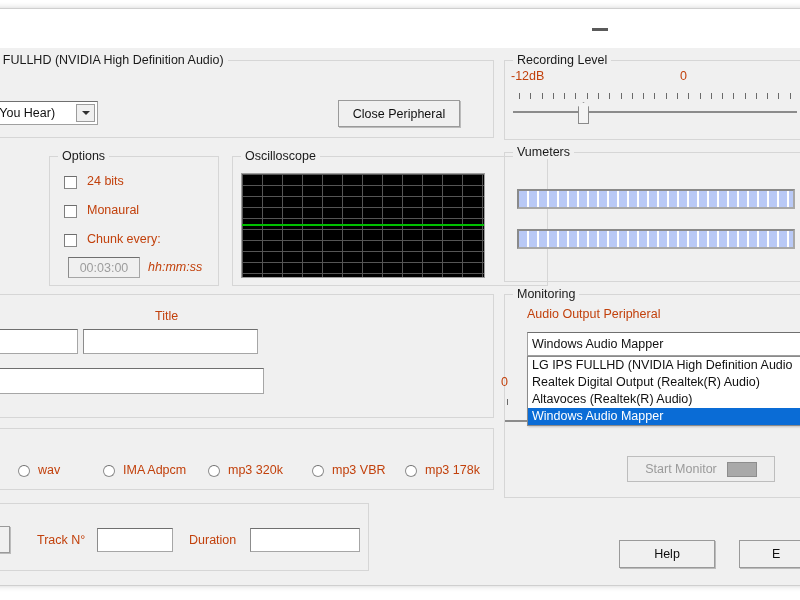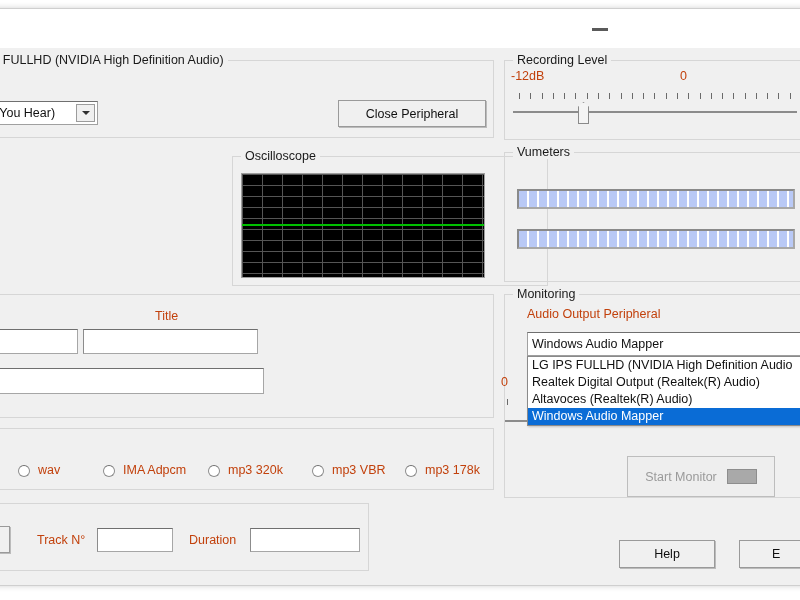--- a/index.html
+++ b/index.html
@@ -277,25 +277,42 @@
       <div class="gb" style="left:8px; top:12px; width:705px; height:78px;">
         <div class="gb-title">t Peripheral: Loopback from LG IPS FULLHD (NVIDIA High Definition Audio)</div>
 
         <div class="combo" style="left:10px; top:40px; width:298px; height:24px;">
           <span>from Windows Mixer Output (What You Hear)</span>
           <span class="arrowbox">
             <span class="caret"></span>
           </span>
         </div>
 
-        <div class="btn" style="left:548px; top:39px; width:148px; height:27px;">
+        <div class="btn" style="left:548px; top:39px; width:122px; height:27px;">
           <span>Close Peripheral</span>
         </div>
       </div>
 
+      <div class="gb" style="left:268px; top:108px; width:170px; height:130px;">
+        <div class="gb-title">Options</div>
+
+        <div class="cbx" style="left:14px; top:19px;"></div>
+        <div class="lbl" style="left:37px; top:17px;">24 bits</div>
+
+        <div class="cbx" style="left:14px; top:48px;"></div>
+        <div class="lbl" style="left:37px; top:46px;">Monaural</div>
+
+        <div class="cbx" style="left:14px; top:77px;"></div>
+        <div class="lbl" style="left:37px; top:75px;">Chunk every:</div>
+
+        <div class="tfield grey" style="left:18px; top:100px; width:72px; height:21px; justify-content:center; padding-left:0;">
+          <span>00:03:00</span>
+        </div>
+        <div class="lbl italic" style="left:98px; top:103px;">hh:mm:ss</div>
+      </div>
 
       <div class="gb" style="left:451px; top:108px; width:316px; height:130px;">
         <div class="gb-title">Oscilloscope</div>
         <div class="scope" style="left:8px; top:16px; width:244px; height:105px;">
           <div class="gridlines"></div>
           <div class="trace" style="top:50px;"></div>
         </div>
       </div>
 
       <div class="gb" style="left:723px; top:12px; width:300px; height:80px;">
@@ -386,21 +403,21 @@
         <div class="combo" style="left:22px; top:37px; width:275px; height:24px;">
           <span>Windows Audio Mapper</span>
         </div>
 
         <div class="lbl" style="left:-4px; top:80px;">0</div>
         <div class="slider-ticks" style="left:2px; top:104px; width:20px;">
             <i></i>
           </div>
         <div class="slider-track" style="left:0px; top:125px; width:22px;"></div>
 
-        <div class="btn disabled" style="left:122px; top:161px; width:148px; height:41px;">
+        <div class="btn disabled" style="left:122px; top:161px; width:148px; height:26px;">
           <span>Start Monitor</span>
           <span class="icon-box light" style="position:relative; margin-left:10px; width:30px; height:15px;"></span>
         </div>
 
         <div class="dropdown" style="left:22px; top:61px; width:275px;">
           <div class="dd-item">LG IPS FULLHD (NVIDIA High Definition Audio</div>
           <div class="dd-item">Realtek Digital Output (Realtek(R) Audio)</div>
           <div class="dd-item">Altavoces (Realtek(R) Audio)</div>
           <div class="dd-item sel">Windows Audio Mapper</div>
         </div>

